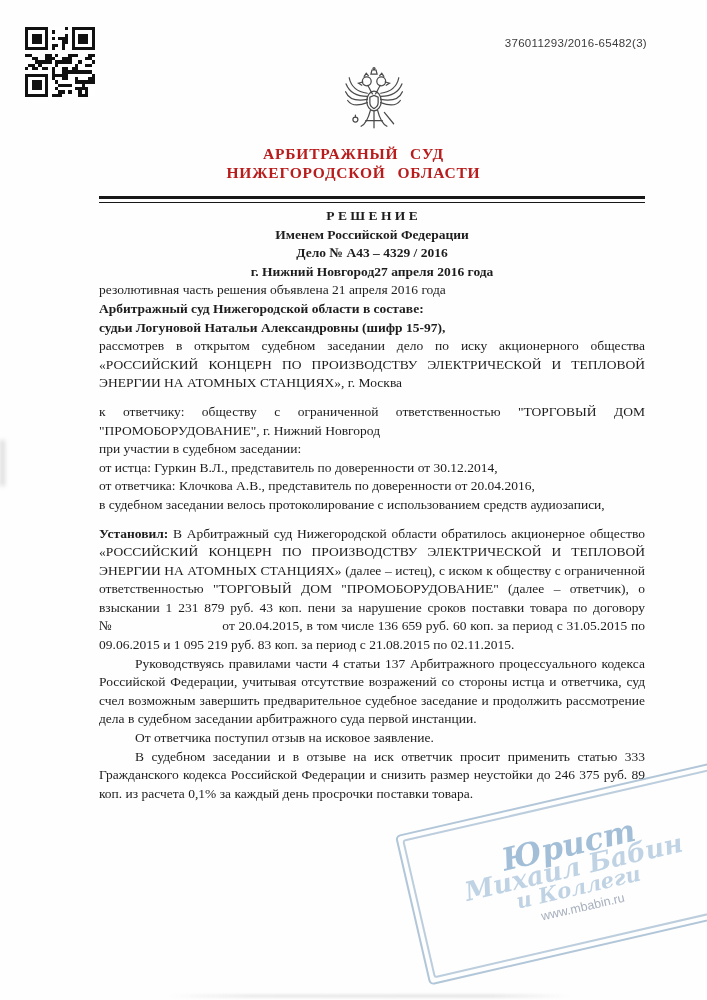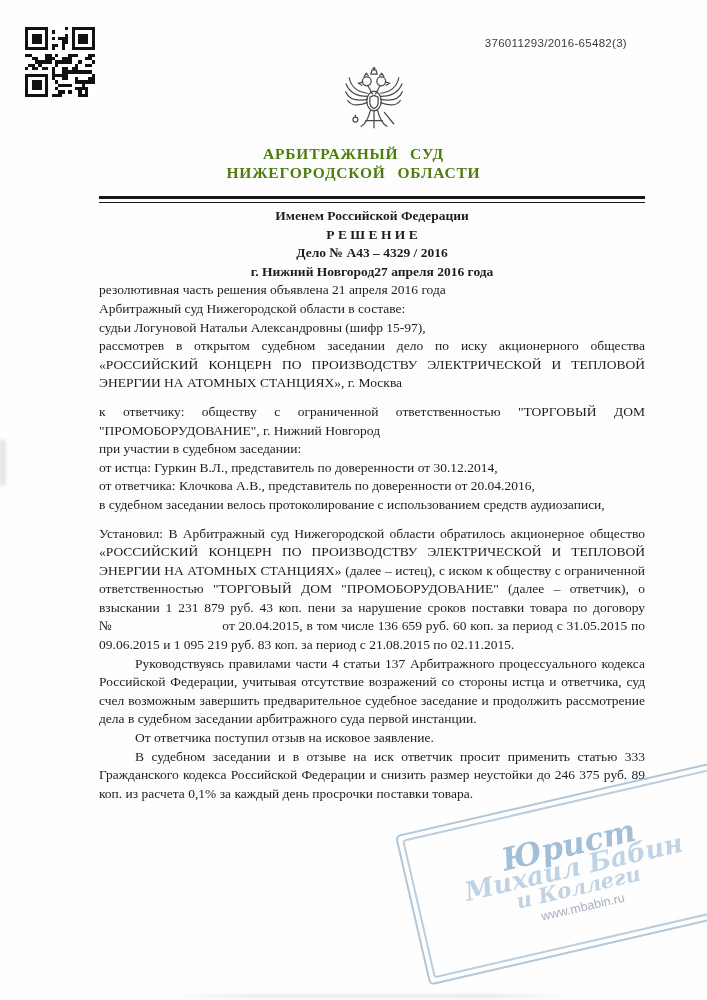--- a/index.html
+++ b/index.html
@@ -3,35 +3,35 @@
 <meta charset="utf-8">
 <style>
   html,body{margin:0;padding:0;background:#ffffff;}
   .page{
     position:relative;width:707px;height:1000px;background:#fefefe;
     overflow:hidden;font-family:"Liberation Serif",serif;color:#1d1d1d;
   }
   
   .qr{position:absolute;left:25px;top:27px;width:70px;height:70px;}
   .doc-number{
-    position:absolute;top:37px;right:80px;
+    position:absolute;top:37px;right:60px;
     font-family:"Liberation Sans",sans-serif;font-size:11.5px;color:#3c3c3c;
     letter-spacing:.3px;
   }
   .emblem{position:absolute;left:343px;top:66px;width:62px;height:70px;}
   .court-name{
     position:absolute;left:0;top:144px;width:707px;text-align:center;
-    font-weight:bold;font-size:15.5px;line-height:19px;letter-spacing:.8px;word-spacing:7px;color:#4d7c0f;
+    font-weight:bold;font-size:15.5px;line-height:19px;letter-spacing:.8px;word-spacing:7px;color:#b91c1c;
   }
   
   .main{position:absolute;left:99px;top:196px;width:546px;font-size:13.5px;line-height:18.6px;z-index:2;}
   .rule{height:3px;border-top:3px solid #171717;border-bottom:1px solid #171717;margin-bottom:4px;}
   .center{text-align:center;font-weight:bold;}
   .meta-row{display:flex;justify-content:center;font-weight:bold;}
-  .b{font-weight:normal;}
+  .b{font-weight:bold;}
   .just{text-align:justify;margin:0;}
   .indent{text-indent:36px;}
   .gap-sm{margin-top:10px;}
   .gap-md{margin-top:18px;}
   
   .stamp{
     position:absolute;left:408px;top:796px;width:334px;height:154px;
     transform:rotate(-13deg);z-index:1;
     border:2px solid rgba(144,174,199,.7);border-radius:5px;padding:4px;
     box-sizing:border-box;
@@ -228,22 +228,22 @@
   </svg>
 
   <div class="court-name">
     <div>АРБИТРАЖНЫЙ СУД</div>
     <div>НИЖЕГОРОДСКОЙ ОБЛАСТИ</div>
   </div>
 
   <div class="main">
     <div class="rule"></div>
 
+    <div class="center">Р Е Ш Е Н И Е</div>
     <div class="center">Именем Российской Федерации</div>
-    <div class="center">Р Е Ш Е Н И Е</div>
     <div class="center">Дело № А43 – 4329 / 2016</div>
 
     <div class="meta-row">
       <span>г. Нижний Новгород</span>
       <span>27 апреля 2016 года</span>
     </div>
     <div>резолютивная часть решения объявлена 21 апреля 2016 года</div>
 
     <div class="b">Арбитражный суд Нижегородской области в составе:</div>
     <div class="b">судьи Логуновой Натальи Александровны (шифр 15-97),</div>

